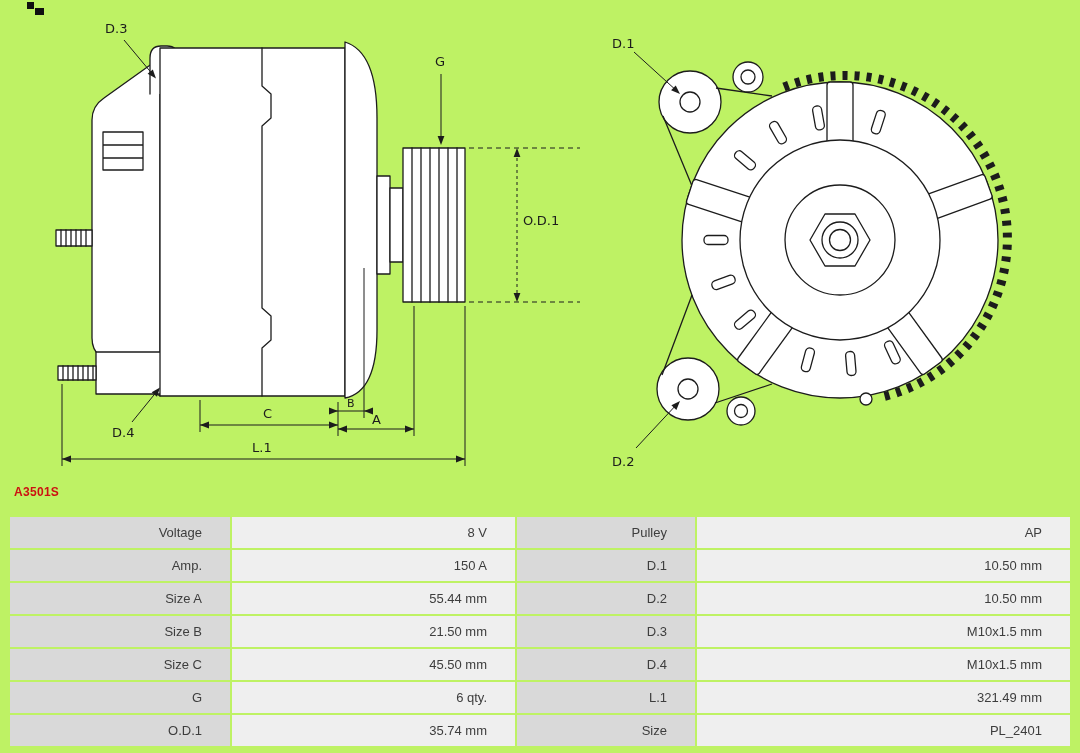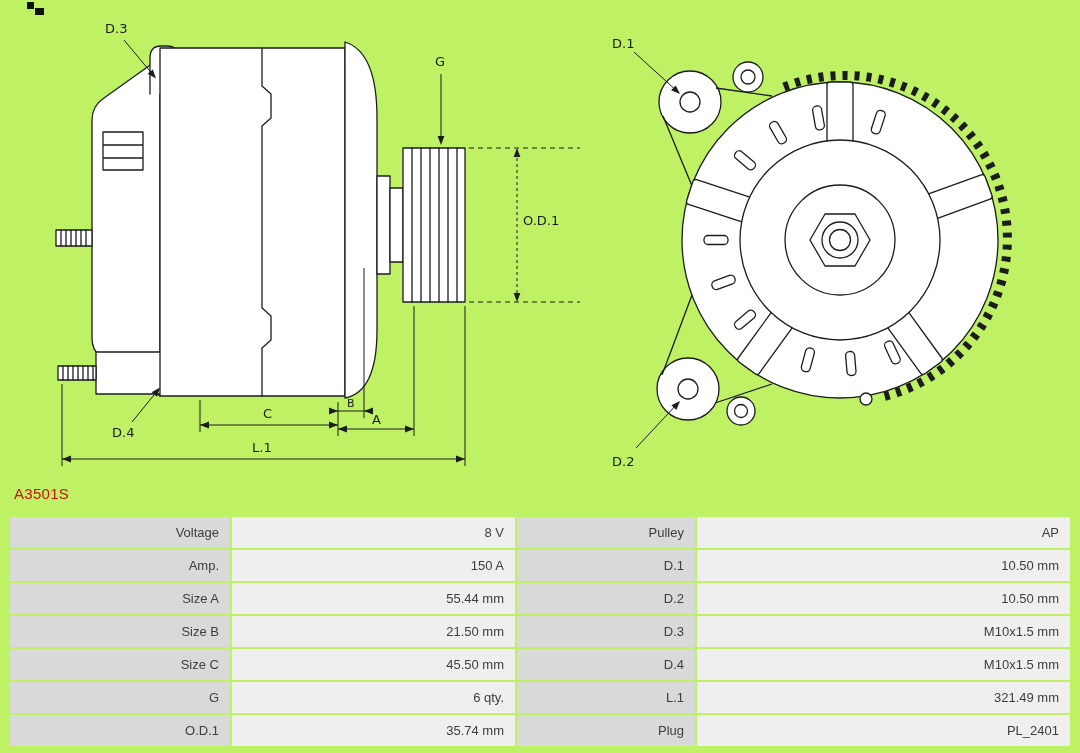--- a/index.html
+++ b/index.html
@@ -11,26 +11,26 @@
   .corner-marks { position:absolute; left:27px; top:1px; width:22px; height:15px; }
   .corner-marks i { position:absolute; background:#101010; display:block; }
   .corner-marks i.m1 { left:0; top:1px; width:7px; height:7px; }
   .corner-marks i.m2 { left:8px; top:7px; width:9px; height:7px; }
 
   .drawings { position:absolute; left:0; top:0; width:1080px; height:480px; }
   .svg-left  { position:absolute; left:0;   top:0; }
   .svg-right { position:absolute; left:600px; top:0; }
   svg text { font-family:"DejaVu Sans","Liberation Sans",sans-serif; }
 
-  .part-number { position:absolute; left:14px; top:485px; font-size:15px; font-weight:400; color:#cc1111; letter-spacing:.3px; }
+  .part-number { position:absolute; left:14px; top:485px; font-size:12px; font-weight:700; color:#cc1111; letter-spacing:.3px; }
 
   .spec-table { position:absolute; left:10px; top:517px; width:1060px;
                 display:grid; grid-template-columns:220px 283px 178px 1fr; gap:2px;
                 font-size:13px; color:#3d3d3d; }
-  .spec-table .cell { height:31px; line-height:31px; padding:0 11px; text-align:right;
+  .spec-table .cell { height:31px; line-height:31px; padding:0 28px; text-align:right;
                       background:#efefef; white-space:nowrap; overflow:hidden; }
   .spec-table .cell.lab { background:#d9d9d9; }
 </style>
 </head>
 <body>
 
 <div class="screen">
 
   <div class="corner-marks">
       <i class="m1"></i>
@@ -185,18 +185,18 @@
     </div>
     <div style="display:contents">
       <div class="cell lab">G</div>
       <div class="cell">6 qty.</div>
       <div class="cell lab">L.1</div>
       <div class="cell">321.49 mm</div>
     </div>
     <div style="display:contents">
       <div class="cell lab">O.D.1</div>
       <div class="cell">35.74 mm</div>
-      <div class="cell lab">Plug</div>
+      <div class="cell lab">Size</div>
       <div class="cell">PL_2401</div>
     </div>
   </div>
 
 </div>
 
 </body></html>

